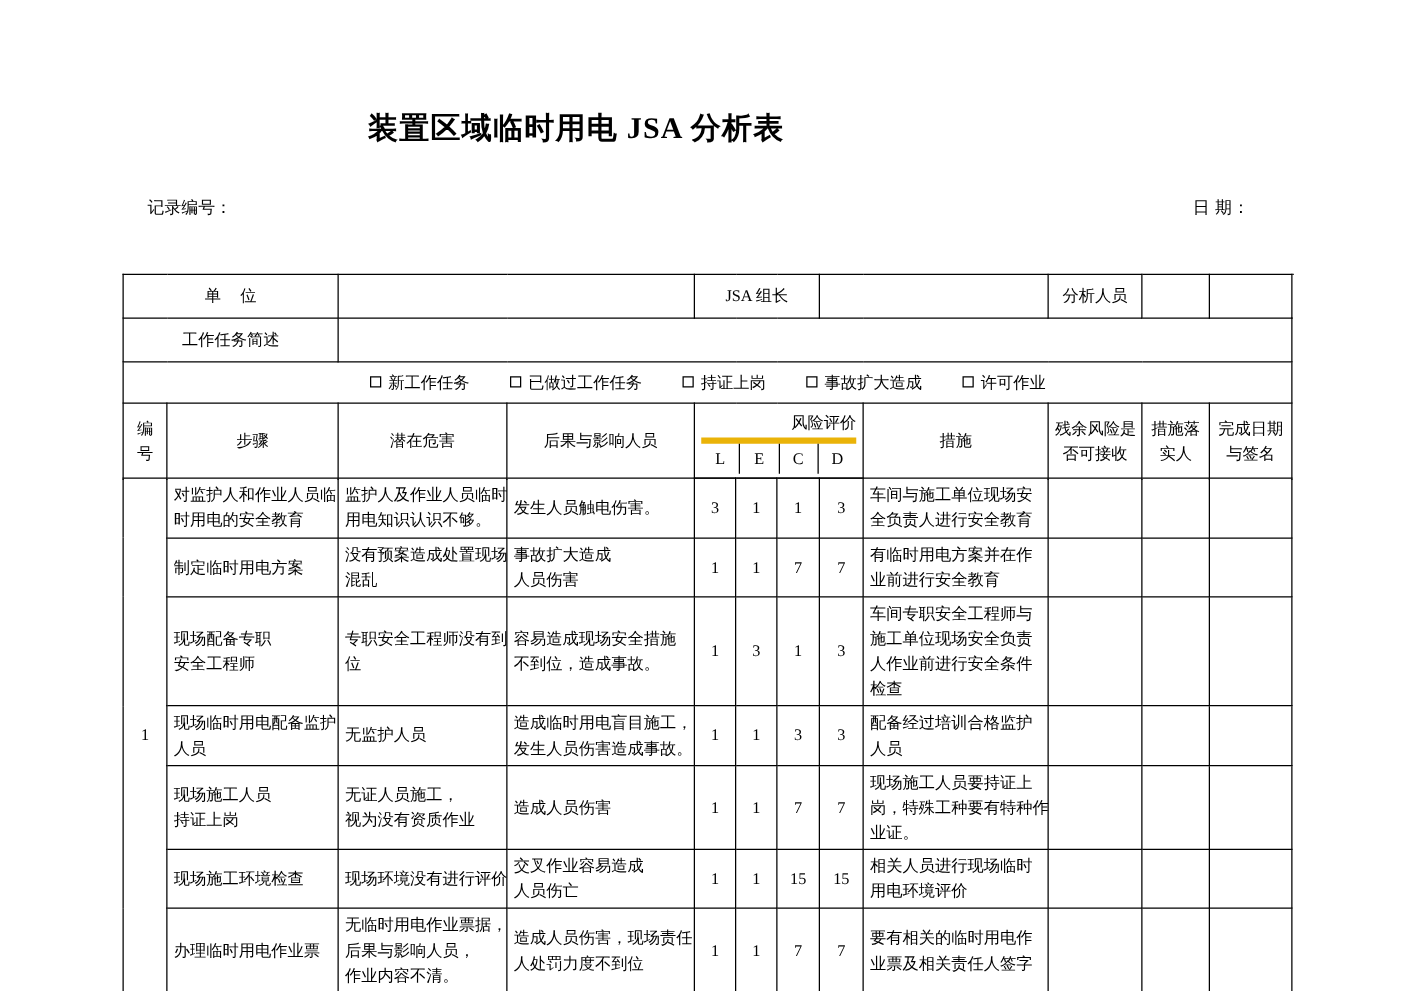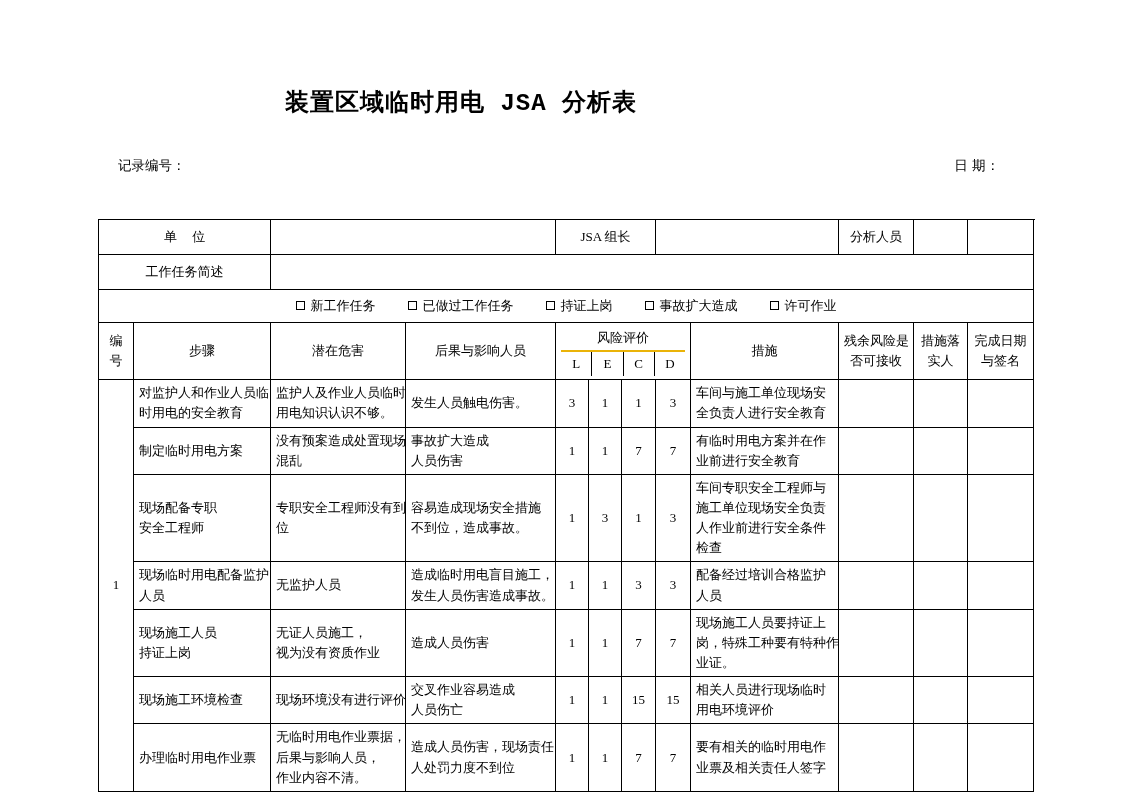--- a/index.html
+++ b/index.html
@@ -19,21 +19,21 @@
     width: 1122px;
     height: 793px;
     box-sizing: border-box;
   }
   .doc-title {
     position: absolute;
     top: 86px;
     left: 0;
     width: 922px;
     text-align: center;
-    font-family: Liberation Mono, monospace;
+    font-family: Liberation Serif, serif;
     font-size: 24px;
     font-weight: bold;
     letter-spacing: 1px;
     white-space: nowrap;
   }
   .meta-line {
     position: absolute;
     top: 157px;
     left: 98px;
     width: 930px;
@@ -98,22 +98,22 @@
     height: 9px;
     border: 1px solid #000;
     box-sizing: border-box;
   }
   .colhead td {
     text-align: center;
     font-size: 13px;
     line-height: 1.45;
   }
   .risk-head-top {
-    text-align: center;
-    border-bottom: 2px solid #eab308;
+    text-align: right;
+    border-bottom: 5px solid #eab308;
     padding: 2px 0;
     font-size: 13px;
   }
   .risk-sub {
     display: flex;
     width: 100%;
   }
   .risk-sub > div {
     flex: 1 1 0;
     text-align: center;

